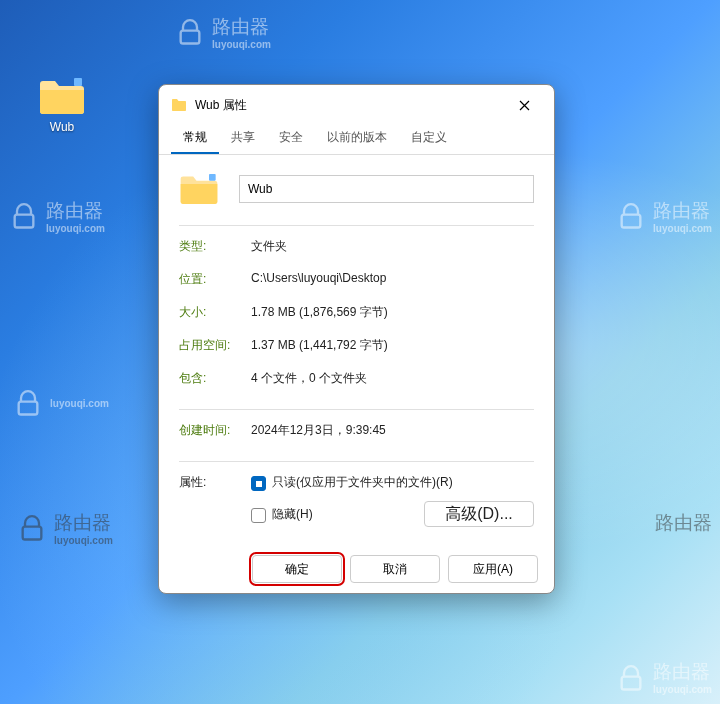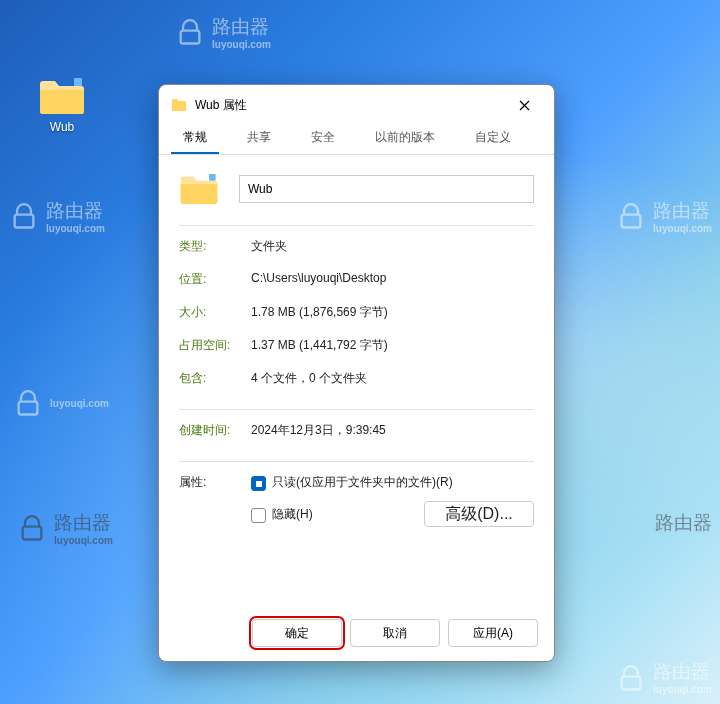--- a/index.html
+++ b/index.html
@@ -54,21 +54,21 @@
     }
     .desktop-icon .folder-svg { width:48px; height:40px; }
     .desktop-icon .label { font-size:12px; }
 
     
     .dialog {
       position: absolute;
       top: 84px;
       left: 158px;
       width: 397px;
-      height: 578px;
+      height: 510px;
       background: #fff;
       border: 1px solid #888;
       border-radius: 8px;
       display:flex;flex-direction:column;
       box-shadow: 0 8px 30px rgba(0,0,0,0.35);
     }
     .titlebar {
       display:flex;align-items:center;
       padding: 8px 10px 6px 12px;
       gap: 8px;
@@ -77,21 +77,21 @@
     .titlebar .title-text { flex:1; font-size:12px; }
     .titlebar .close-btn {
       width: 40px; height:24px;
       display:flex;align-items:center;justify-content:center;
       border-radius:4px;
     }
 
     .tabs {
       display:flex;
       padding: 0 12px;
-      gap: 16px;
+      gap: 0;
       border-bottom: 1px solid #ddd;
       text-align: center;
     }
     .tab {
       padding: 6px 12px;
       font-size:12px;
       color: #555;
       cursor: pointer;
       border-bottom: 2px solid transparent;
     }

